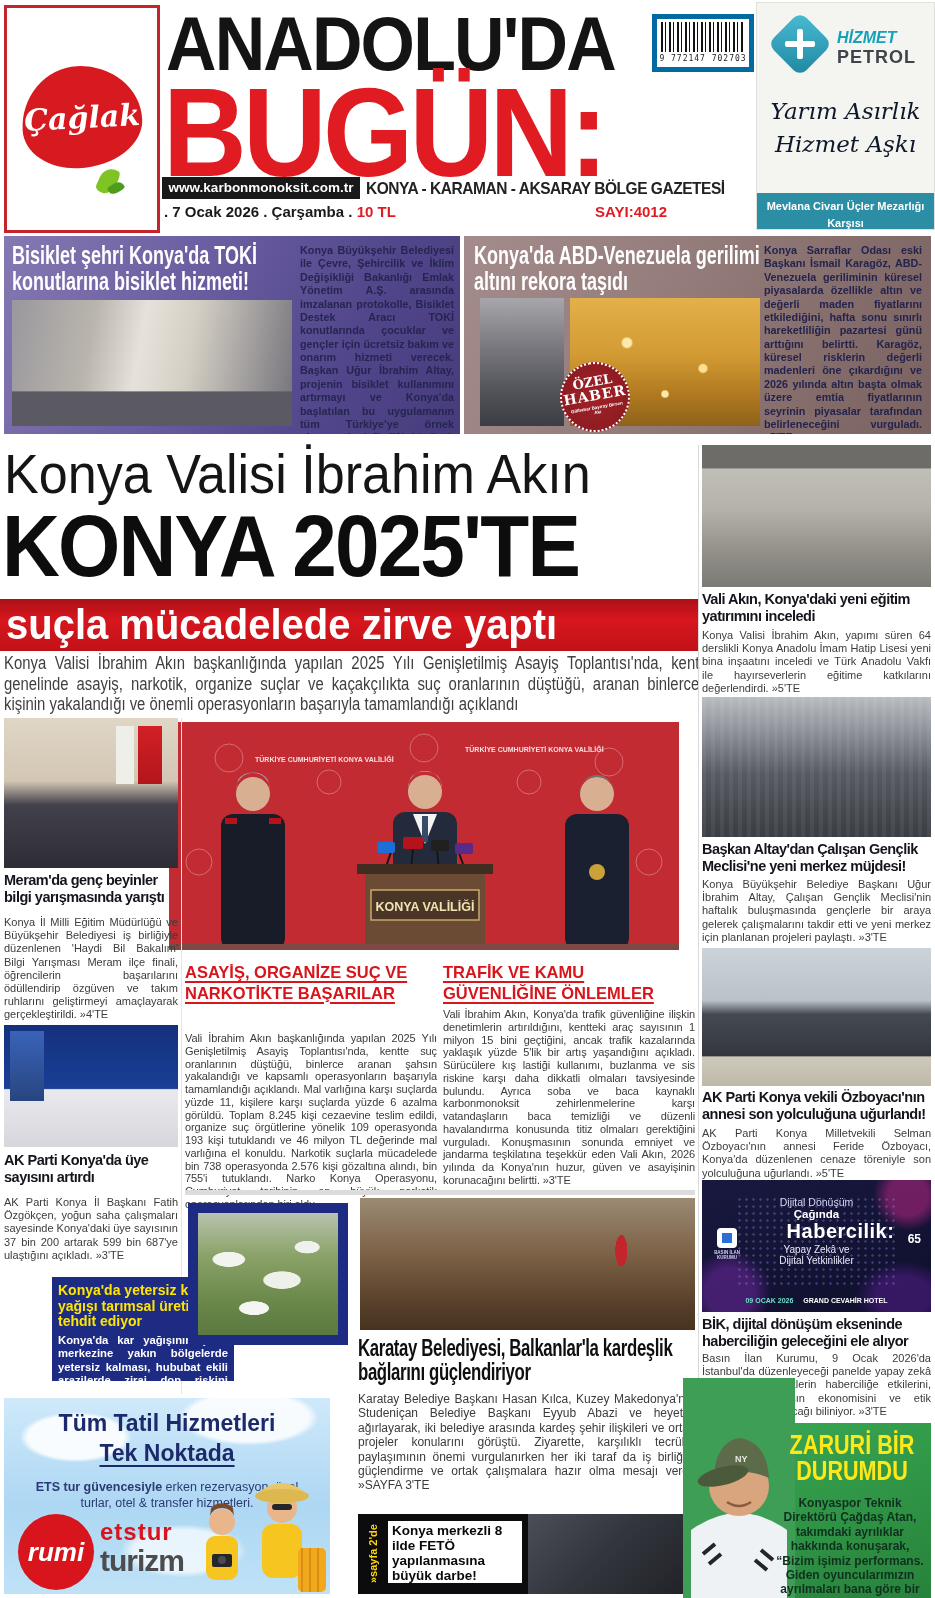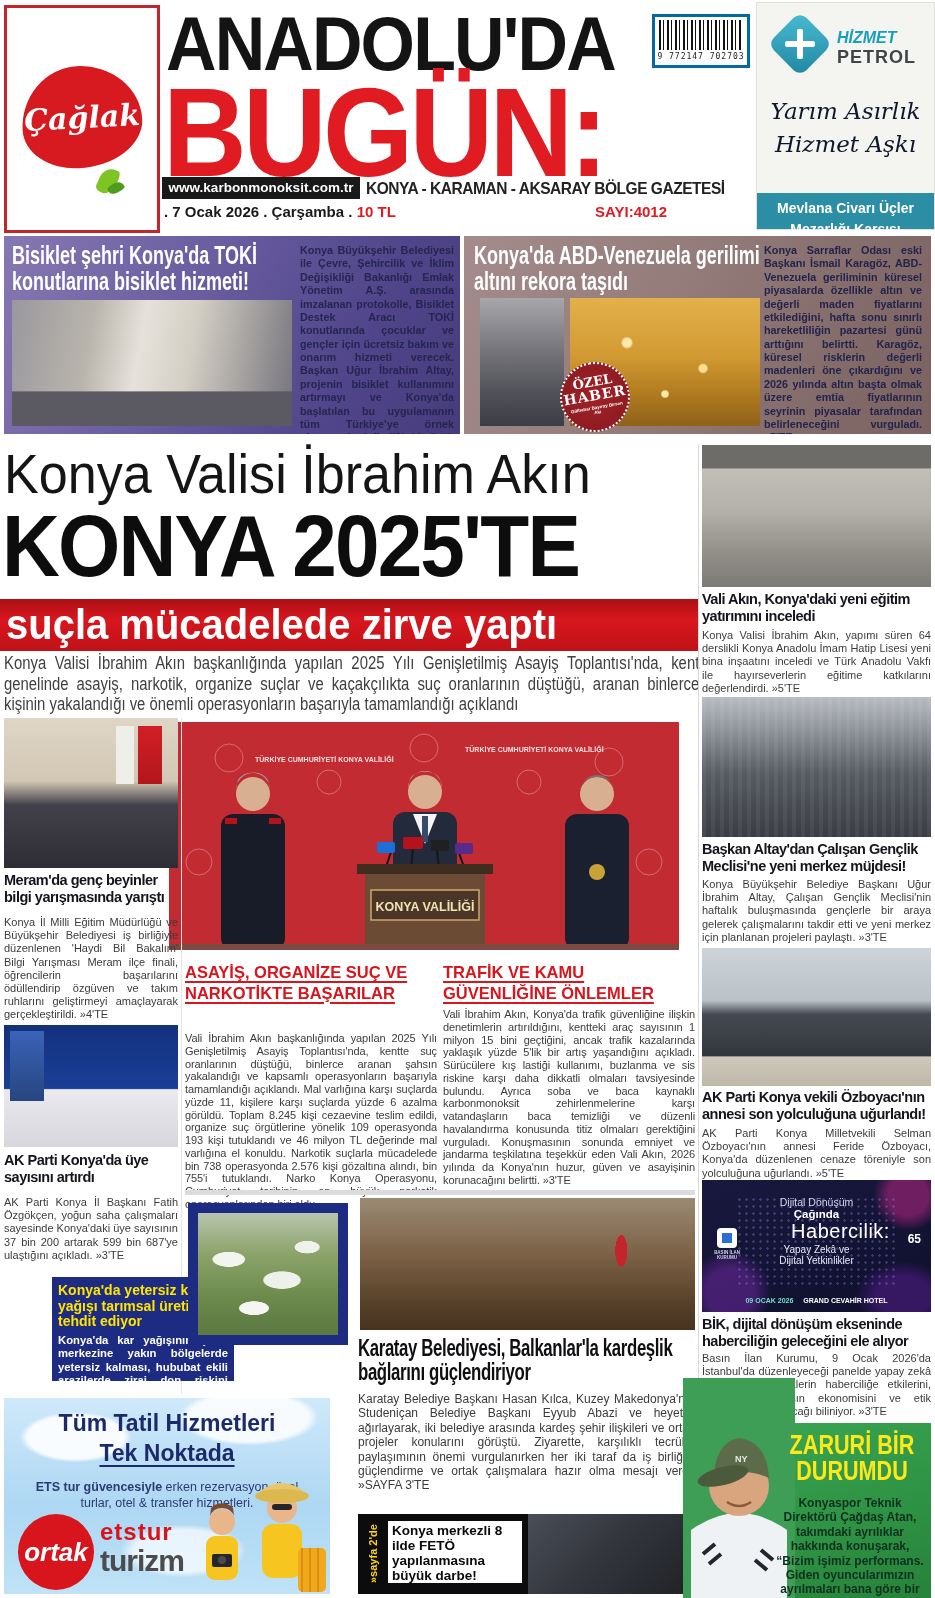--- a/index.html
+++ b/index.html
@@ -15,21 +15,21 @@
     display:flex;align-items:center;justify-content:center;}
   #caglak .blob span{color:#fff;font-family:"DejaVu Serif",serif;font-style:italic;font-weight:bold;font-size:30px;}
   #caglak .leaf{position:absolute;left:92px;top:160px;width:18px;height:26px;background:#7ec425;
     border-radius:80% 20% 60% 40%/60% 40% 80% 20%;transform:rotate(24deg);}
   #caglak .leaf2{position:absolute;left:104px;top:172px;width:10px;height:16px;background:#4f9c1d;
     border-radius:80% 20% 60% 40%/60% 40% 80% 20%;transform:rotate(55deg);}
   #brandTop{left:166px;top:8px;width:600px;font-weight:900;font-size:76px;line-height:.95;
     letter-spacing:-2px;color:#141414;transform:scaleX(.92);transform-origin:left top;white-space:nowrap;}
   #brandBottom{left:163px;top:70px;width:640px;font-weight:900;font-size:126px;line-height:1;
     letter-spacing:-4px;color:#e11b22;transform:scaleX(.92);transform-origin:left top;white-space:nowrap;}
-  #barcode{left:652px;top:14px;width:92px;height:48px;background:#fff;border:3px solid #0369a1;}
+  #barcode{left:652px;top:14px;width:92px;height:48px;background:#fff;border:5px solid #0369a1;}
   #barcode .stripes{position:absolute;left:4px;right:4px;top:3px;height:30px;
     background:repeating-linear-gradient(90deg,#111 0 2px,#fff 2px 4px,#111 4px 5px,#fff 5px 8px);}
   #barcode .digits{position:absolute;left:0;right:0;top:35px;text-align:center;
     font-family:"DejaVu Sans Mono",monospace;font-size:8px;letter-spacing:1px;color:#222;}
   #webbar{left:162px;top:177px;width:198px;height:22px;background:#191919;color:#fff;
     font-weight:700;font-size:13.5px;line-height:22px;text-align:center;}
   #region{left:366px;top:179px;width:320px;font-weight:700;font-size:16.5px;letter-spacing:-.5px;
     color:#222;white-space:nowrap;transform:scaleX(.94);transform-origin:left top;}
   #dateline{left:164px;top:203px;font-weight:700;font-size:15px;color:#1a1a1a;white-space:nowrap;}
   #dateline .price{color:#e11b22;}
@@ -38,21 +38,21 @@
   #hizmet{left:756px;top:2px;width:177px;height:226px;background:#f4f4f1;border:1px solid #e0e0dc;}
   #hizmet .diamond{position:absolute;left:20px;top:18px;width:46px;height:46px;border-radius:9px;
     transform:rotate(45deg);background:linear-gradient(135deg,#49bcd4 0%,#1f87a0 100%);}
   #hizmet .dv{position:absolute;left:40px;top:26px;width:6px;height:30px;background:#fff;border-radius:2px;}
   #hizmet .dh{position:absolute;left:28px;top:38px;width:30px;height:6px;background:#fff;border-radius:2px;}
   #hizmet .hz1{position:absolute;left:80px;top:26px;font-style:italic;font-weight:800;font-size:16px;color:#17a0ba;}
   #hizmet .hz2{position:absolute;left:80px;top:44px;font-weight:800;font-size:18px;letter-spacing:1px;color:#3f4448;}
   #hizmet .script{position:absolute;left:0;right:0;top:92px;text-align:center;
     font-family:"DejaVu Serif",serif;font-style:italic;font-size:23px;line-height:1.45;color:#0f172a;}
   #hizmet .bar{position:absolute;left:0;right:0;bottom:0;height:36px;background:#2b8ea4;color:#fff;
-    text-align:center;font-weight:700;font-size:14px;line-height:1.5;padding-top:5px;box-sizing:border-box;}
+    text-align:center;font-weight:700;font-size:11px;line-height:1.5;padding-top:5px;box-sizing:border-box;}
   
   #teaserL{left:4px;top:236px;width:456px;height:198px;overflow:hidden;
     background:linear-gradient(115deg,#8678b2 0%,#6a5da0 40%,#50458a 75%,#463c7c 100%);}
   #teaserL .t{position:absolute;left:8px;top:6px;width:400px;color:#fff;font-weight:900;
     font-size:25px;line-height:1.04;transform:scaleX(.72);transform-origin:left top;}
   #teaserL .photo{left:8px;top:64px;width:280px;height:126px;
     background:linear-gradient(180deg,transparent 72%,#5b5a62 73%),
       linear-gradient(100deg,#9a979e 0%,#b9b5ac 28%,#e6e2db 45%,#d4cfc4 62%,#74727b 100%);}
   #teaserL .body{position:absolute;left:296px;top:8px;width:154px;color:#252550;
     font-weight:700;font-size:10.8px;line-height:1.24;}
@@ -140,21 +140,21 @@
   #bik{left:702px;top:1180px;width:229px;height:132px;overflow:hidden;color:#fff;
     background:radial-gradient(60px 60px at 12% 85%,rgba(110,40,160,.55) 0 40%,transparent 70%),
       radial-gradient(50px 50px at 90% 12%,rgba(200,40,140,.5) 0 40%,transparent 70%),
       radial-gradient(70px 50px at 88% 88%,rgba(90,30,150,.5) 0 40%,transparent 70%),
       linear-gradient(160deg,#191940 0%,#131334 55%,#0f0f2c 100%);}
   #bik::after{content:"";position:absolute;left:15%;right:15%;top:12%;bottom:20%;
     background-image:radial-gradient(rgba(130,130,230,.35) 1px,transparent 1.5px);background-size:7px 7px;}
   #bik div{position:relative;z-index:2;}
   #bik .k1{text-align:center;margin-top:16px;font-size:10.5px;color:#d5d6f0;}
   #bik .k2{text-align:center;font-weight:700;font-size:11.5px;}
-  #bik .main{text-align:center;font-weight:400;font-size:20px;letter-spacing:.5px;padding-left:48px;}
+  #bik .main{text-align:center;font-weight:700;font-size:20px;letter-spacing:.5px;padding-left:48px;}
   #bik .s1{text-align:center;font-size:10px;color:#e6e6f8;margin-top:1px;}
   #bik .s2{text-align:center;font-size:10px;color:#e6e6f8;}
   #bik .foot{position:absolute;left:0;right:0;bottom:8px;text-align:center;font-weight:700;font-size:7px;}
   #bik .foot .d{color:#6fe0c8;margin-right:8px;}
   #bik .logo{position:absolute;left:8px;top:48px;width:34px;text-align:center;}
   #bik .logo .sq{width:20px;height:20px;background:#fff;border-radius:4px;margin:0 auto;position:relative;}
   #bik .logo .sq::after{content:"";position:absolute;left:5px;top:5px;width:10px;height:10px;background:#2b6fd6;}
   #bik .logo .lbl{font-size:4.5px;font-weight:700;color:#cfd0ee;margin-top:2px;}
   #bik .b65{position:absolute;right:10px;top:52px;font-weight:800;font-size:12px;}
   #rtitle4{left:702px;top:1316px;width:229px;}
@@ -407,21 +407,21 @@
     <div class="card">Konya merkezli 8 ilde FETÖ yapılanmasına büyük darbe!</div>
     <div class="photo"></div>
   </div>
 
   <div class="abs" id="ets">
     <div class="t1">Tüm Tatil Hizmetleri</div>
     <div class="t2">Tek Noktada</div>
     <div class="body">
       <b>ETS tur güvencesiyle</b><span> erken rezervasyon, özel turlar, otel &amp; transfer hizmetleri.</span>
     </div>
-    <div class="circle">ortak</div>
+    <div class="circle">rumi</div>
     <div class="etstur">etstur</div>
     <div class="turizm">turizm</div>
     <div class="people">
       <svg width="150" height="130" viewBox="0 0 150 130" xmlns="http://www.w3.org/2000/svg">
         <circle cx="42" cy="58" r="13" fill="#e9b68c"></circle>
         <path d="M30,52 a13,13 0 0 1 24,0 l-1,-8 a13,10 0 0 0 -22,0 Z" fill="#7a4a2a"></path>
         <rect x="26" y="72" width="32" height="44" rx="9" fill="#f7c520"></rect>
         <rect x="32" y="90" width="20" height="13" rx="2" fill="#26262a"></rect>
         <circle cx="42" cy="96" r="4" fill="#4a4a50"></circle>
         <circle cx="102" cy="44" r="15" fill="#e9b68c"></circle>

